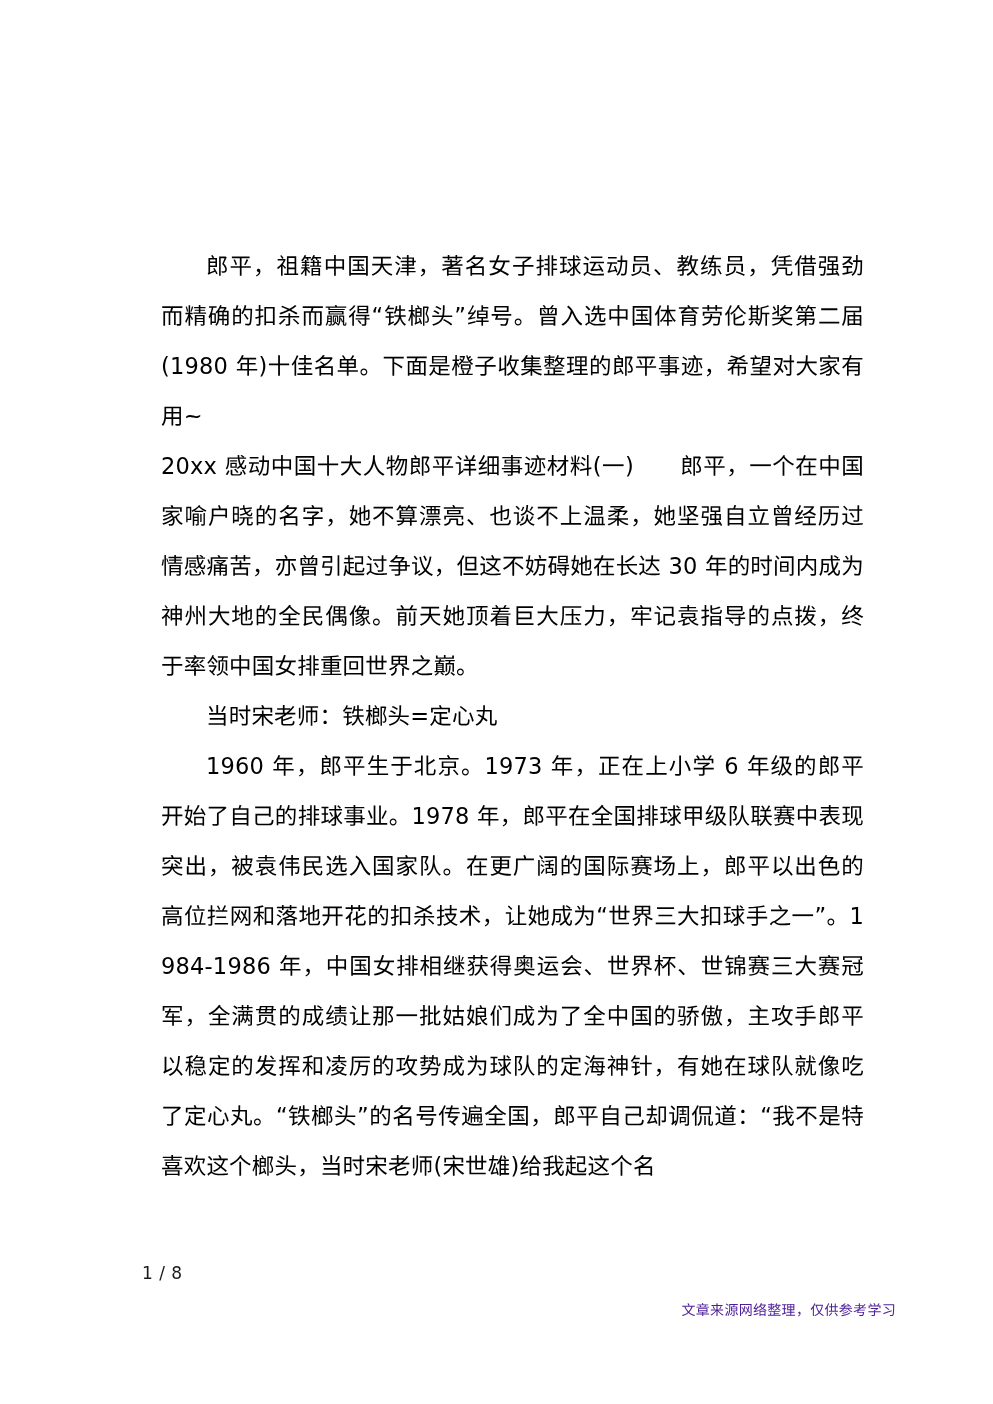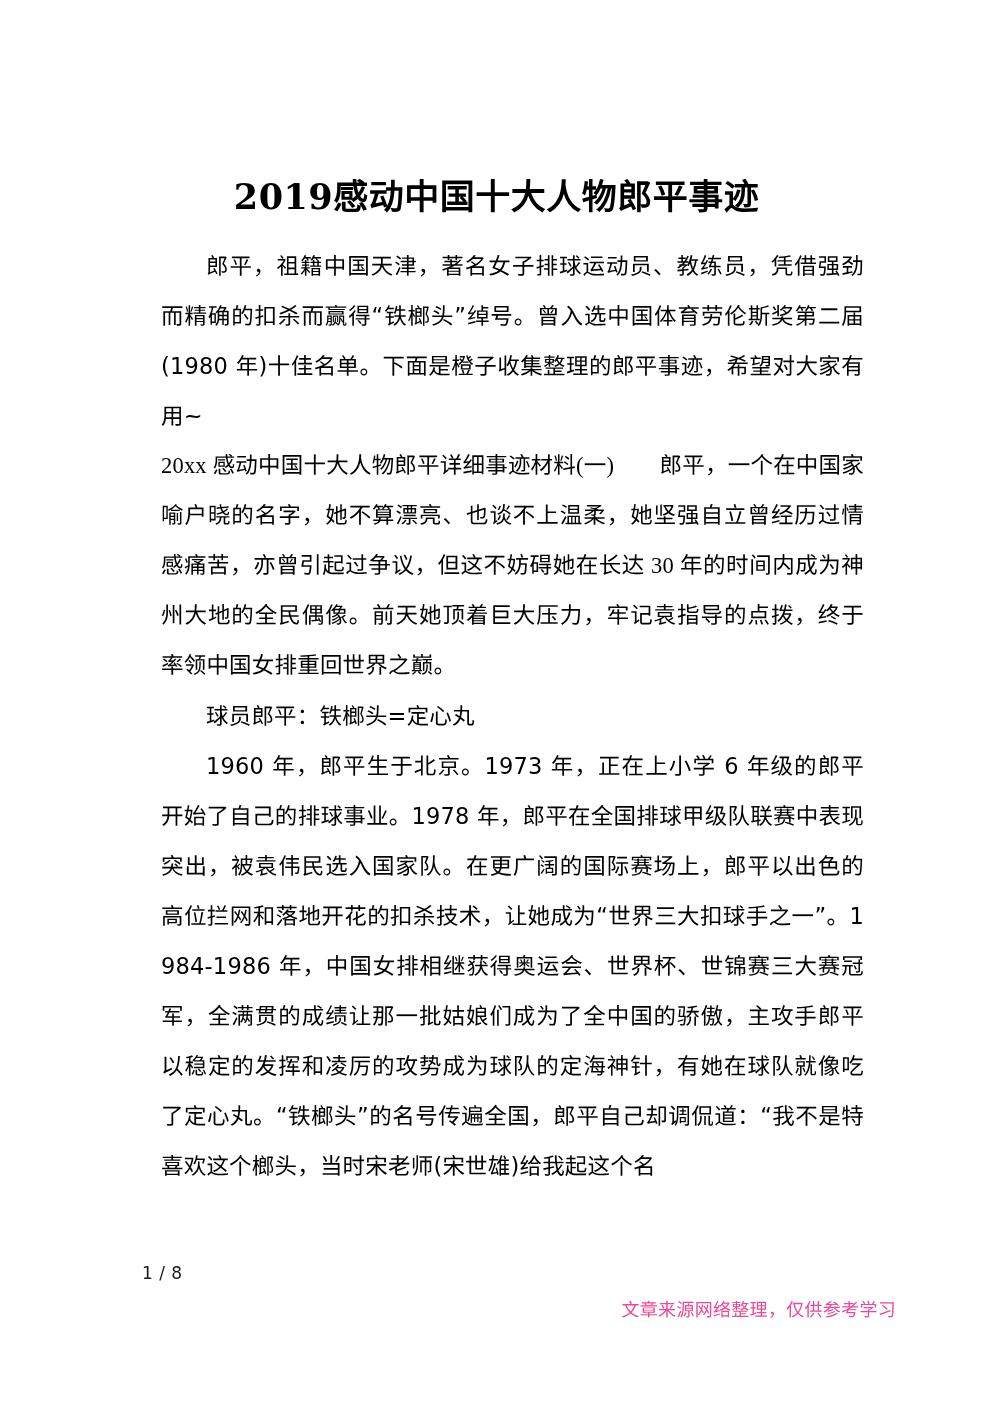--- a/index.html
+++ b/index.html
@@ -53,57 +53,55 @@
     text-align: justify;
     text-justify: inter-character;
     letter-spacing: 0.2px;
     word-break: break-all;
   }
   .para.indent {
     text-indent: 2em;
   }
   .para.flush {
     text-indent: 0;
-    font-family: Liberation Serif, serif;
   }
 
   
   .page-number {
     position: absolute;
     left: 142px;
     top: 1262px;
     font-size: 17px;
     line-height: 22px;
     color: #1a1a1a;
     letter-spacing: 0.5px;
   }
   .source-note {
     position: absolute;
     right: 97px;
     top: 1300px;
-    font-size: 18px;
+    font-size: 14px;
     line-height: 20px;
-    color: #ec4899;
+    color: #4c1d95;
     letter-spacing: 0.3px;
     white-space: nowrap;
   }
 </style>
 </head>
 <body>
 
 <div class="page">
 
-  <h1 class="doc-title">2019感动中国十大人物郎平事迹</h1>
 
   <div class="body-text">
     <p class="para indent">郎平，祖籍中国天津，著名女子排球运动员、教练员，凭借强劲而精确的扣杀而赢得“铁榔头”绰号。曾入选中国体育劳伦斯奖第二届(1980 年)十佳名单。下面是橙子收集整理的郎平事迹，希望对大家有用~</p>
 
     <p class="para flush">20xx 感动中国十大人物郎平详细事迹材料(一)　　郎平，一个在中国家喻户晓的名字，她不算漂亮、也谈不上温柔，她坚强自立曾经历过情感痛苦，亦曾引起过争议，但这不妨碍她在长达 30 年的时间内成为神州大地的全民偶像。前天她顶着巨大压力，牢记袁指导的点拨，终于率领中国女排重回世界之巅。</p>
 
-    <p class="para indent">球员郎平：铁榔头=定心丸</p>
+    <p class="para indent">当时宋老师：铁榔头=定心丸</p>
 
     <p class="para indent">1960 年，郎平生于北京。1973 年，正在上小学 6 年级的郎平开始了自己的排球事业。1978 年，郎平在全国排球甲级队联赛中表现突出，被袁伟民选入国家队。在更广阔的国际赛场上，郎平以出色的高位拦网和落地开花的扣杀技术，让她成为“世界三大扣球手之一”。1984-1986 年，中国女排相继获得奥运会、世界杯、世锦赛三大赛冠军，全满贯的成绩让那一批姑娘们成为了全中国的骄傲，主攻手郎平以稳定的发挥和凌厉的攻势成为球队的定海神针，有她在球队就像吃了定心丸。“铁榔头”的名号传遍全国，郎平自己却调侃道：“我不是特喜欢这个榔头，当时宋老师(宋世雄)给我起这个名</p>
   </div>
 
   <div class="page-number">1 / 8</div>
 
   <div class="source-note">文章来源网络整理，仅供参考学习</div>
 
 </div>
 

